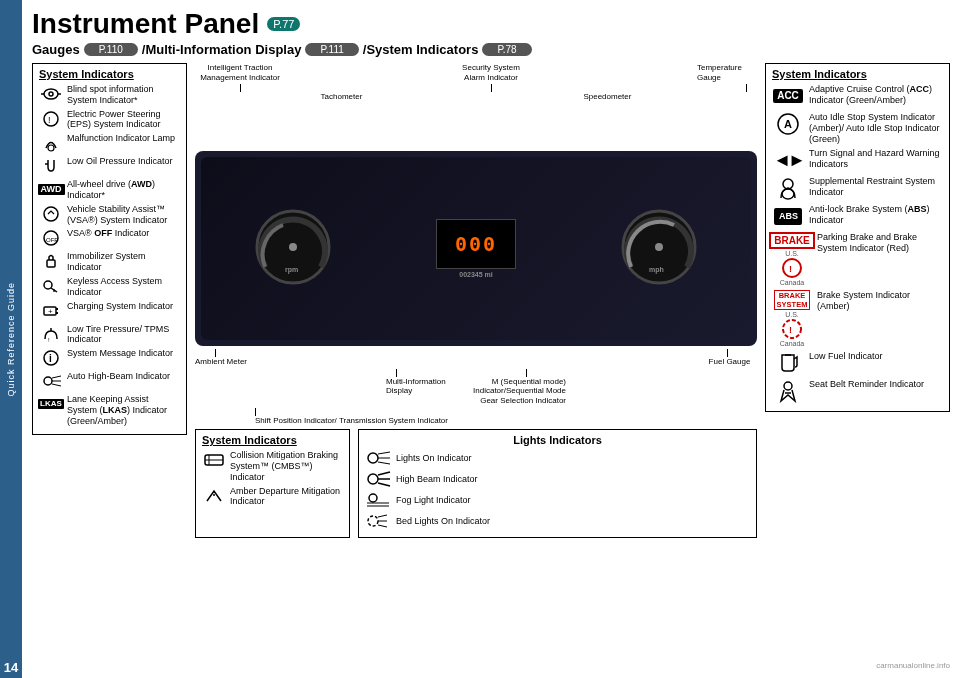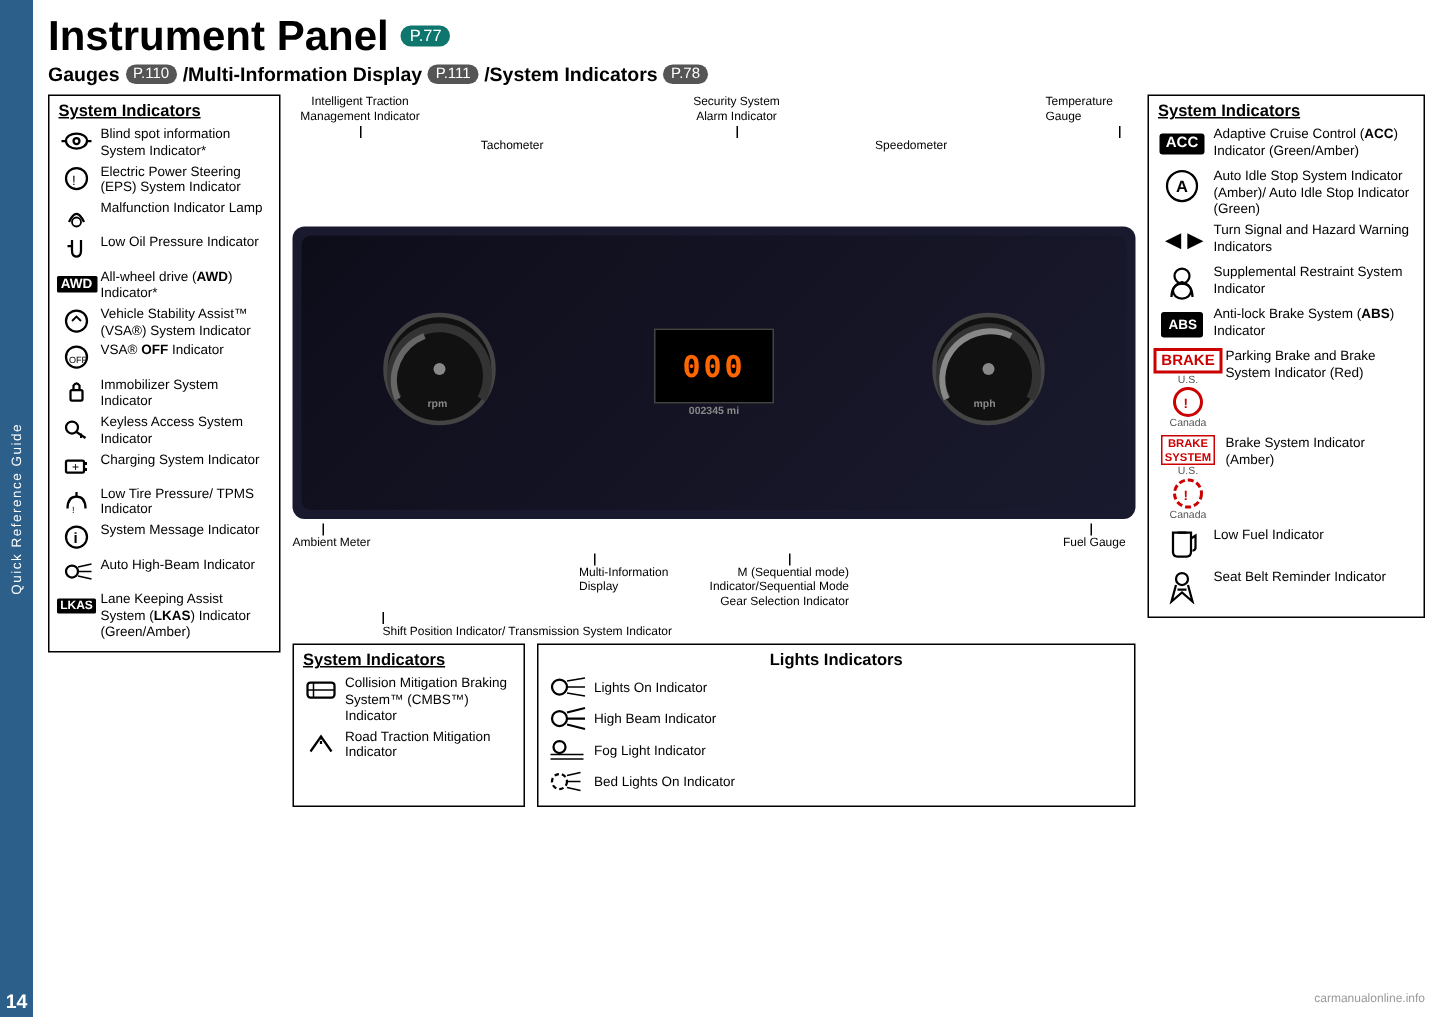--- a/index.html
+++ b/index.html
@@ -62,21 +62,21 @@
       display: flex;
       align-items: center;
       gap: 4px;
       flex-wrap: wrap;
     }
     .ref-badge {
       font-size: 10px;
       background: #555;
       color: #fff;
       border-radius: 8px;
-      padding: 1px 5px;
+      padding: 1px 15px;
       font-weight: normal;
     }
     .content-grid {
       display: flex;
       gap: 8px;
       height: calc(100% - 55px);
     }
     .left-indicators {
       width: 155px;
       flex-shrink: 0;
@@ -559,21 +559,21 @@
               </div>
               <div class="indicator-text">Collision Mitigation Braking System™ (CMBS™) Indicator</div>
             </div>
             <div class="indicator-row">
               <div class="indicator-icon">
                 <svg class="icon-svg" viewBox="0 0 22 18">
                     <path d="M4 14 L11 4 L18 14" fill="none" stroke="#000" stroke-width="1.5"></path>
                     <line x1="11" y1="4" x2="11" y2="10" stroke="#000" stroke-width="1.5" stroke-dasharray="2,1"></line>
                   </svg>
               </div>
-              <div class="indicator-text">Road Traction Mitigation Indicator</div>
+              <div class="indicator-text">Amber Departure Mitigation Indicator</div>
             </div>
           </div>
 
           <div class="lights-indicators">
             <div class="lights-title">Lights Indicators</div>
             <div class="lights-row">
               <div class="lights-icon">
                 <svg width="26" height="18" viewBox="0 0 26 18">
                     <circle cx="8" cy="9" r="5" fill="none" stroke="#000" stroke-width="1.5"></circle>
                     <line x1="13" y1="5" x2="25" y2="3" stroke="#000" stroke-width="1"></line>

